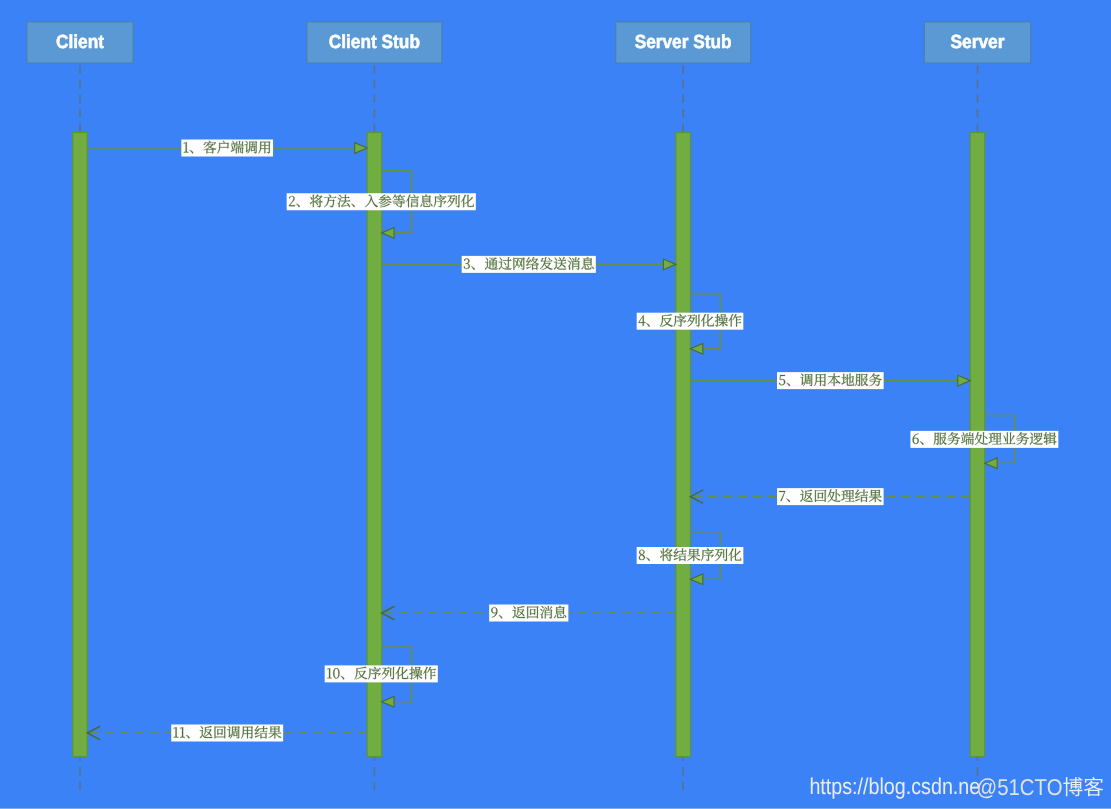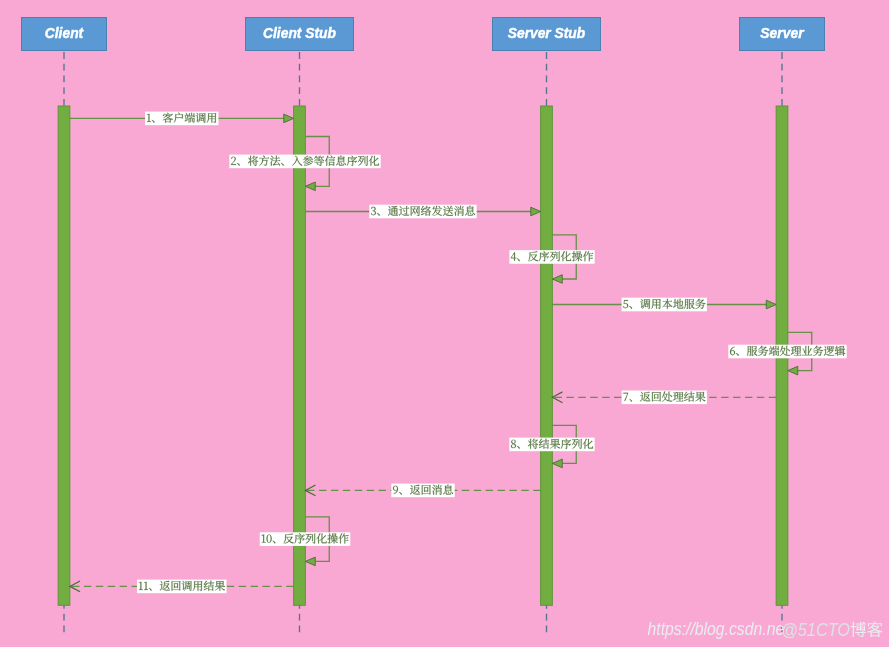--- a/index.html
+++ b/index.html
@@ -1,19 +1,19 @@
 <!DOCTYPE html>
 <html><head>
 <meta charset="utf-8">
 <title>RPC Sequence Diagram</title>
 <style>
   html,body{margin:0;padding:0;}
   body{width:889px;height:647px;background:#ffffff;overflow:hidden;
        font-family:"Liberation Sans",sans-serif;}
-  #stage{position:relative;width:889px;height:647px;background:#f9a8d4;font-style:italic;}
+  #stage{position:relative;width:889px;height:647px;background:#3b82f6;}
   svg#diagram{position:absolute;left:0;top:0;display:block;}
   .lifeline{fill:none;stroke:#56738f;stroke-width:1.35;stroke-dasharray:6.8 4.9;stroke-dashoffset:-1.5;}
   .activation{fill:#72ad42;stroke:#5e9437;stroke-width:1;}
   .hdr-box{fill:#5a99d4;stroke:#4a81b0;stroke-width:1;}
   .hdr-label{fill:#ffffff;stroke:#ffffff;stroke-width:0.42;paint-order:stroke;
              font-family:"Liberation Sans",sans-serif;font-size:15.1px;font-weight:bold;}
   .msg-line{fill:none;stroke:#659045;stroke-width:1.3;}
   .msg-line.dashed{stroke-dasharray:7.4 4.5;stroke-width:1.25;}
   .arrow-filled{fill:#72ad42;stroke:#4a6b35;stroke-width:0.9;stroke-linejoin:miter;}
   .arrow-open{fill:none;stroke:#4a6b35;stroke-width:1.2;}

